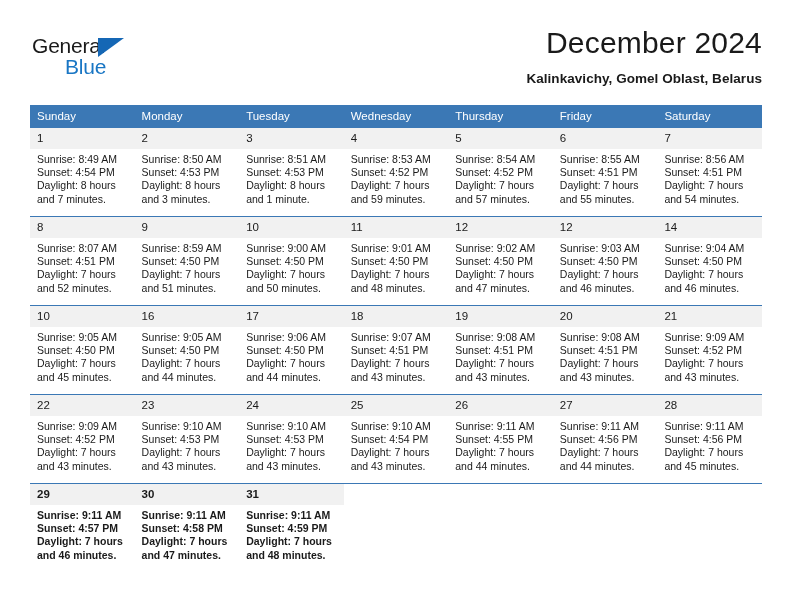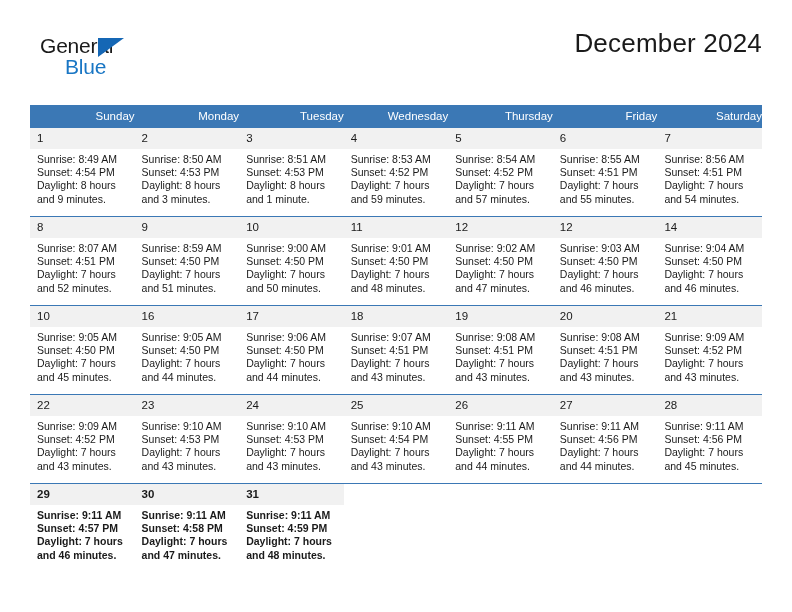--- a/index.html
+++ b/index.html
@@ -37,21 +37,20 @@
     height: 48px;
   }
   .logo-general {
     position: absolute;
     left: 0;
     top: 0;
     font-size: 21px;
     letter-spacing: -0.2px;
     color: #1a1a1a;
     font-family: "Liberation Sans", sans-serif;
-    margin-left: 8px;
   }
   .logo-tri {
     position: absolute;
     left: 66px;
     top: 4px;
     width: 0;
     height: 0;
     border-left: 26px solid #1567b5;
     border-bottom: 19px solid transparent;
   }
@@ -65,21 +64,21 @@
     font-family: "Liberation Sans", sans-serif;
   }
 
   .titleblock {
     position: absolute;
     right: 0;
     top: 0;
     text-align: right;
   }
   .cal-title {
-    font-size: 26px;
+    font-size: 30px;
     color: #1a1a1a;
     line-height: 34px;
     font-weight: normal;
     margin: 0;
     letter-spacing: 0.2px;
   }
   .cal-subtitle {
     font-size: 13.5px;
     color: #1a1a1a;
     line-height: 19px;
@@ -95,21 +94,21 @@
     top: 105px;
     width: 732px;
     border-collapse: collapse;
     table-layout: fixed;
   }
   .calendar th {
     background: #3b78b5;
     color: #ffffff;
     font-size: 11.5px;
     font-weight: normal;
-    text-align: right;
+    text-align: left;
     padding: 5px 0 5px 7px;
     height: 12px;
     border: none;
   }
   .calendar td {
     width: 104.57px;
     vertical-align: top;
     padding: 0;
     border: none;
     border-top: 1px solid #3b78b5;
@@ -147,20 +146,21 @@
   <div class="topbar">
 
     <div class="logo">
       <span class="logo-general">General</span>
       <span class="logo-tri"></span>
       <span class="logo-blue">Blue</span>
     </div>
 
     <div class="titleblock">
       <h1 class="cal-title">December 2024</h1>
+      <div class="cal-subtitle">Kalinkavichy, Gomel Oblast, Belarus</div>
     </div>
 
   </div>
 
   <table class="calendar">
     <thead>
       <tr>
         <th>Sunday</th>
         <th>Monday</th>
         <th>Tuesday</th>
@@ -172,21 +172,21 @@
     </thead>
     <tbody>
 
       <tr class="week">
         <td>
           <div class="daynum">1</div>
           <div class="cellbody">
             <div>Sunrise: 8:49 AM</div>
             <div>Sunset: 4:54 PM</div>
             <div>Daylight: 8 hours</div>
-            <div>and 9 minutes.</div>
+            <div>and 7 minutes.</div>
           </div>
         </td>
         <td>
           <div class="daynum">2</div>
           <div class="cellbody">
             <div>Sunrise: 8:50 AM</div>
             <div>Sunset: 4:53 PM</div>
             <div>Daylight: 8 hours</div>
             <div>and 3 minutes.</div>
           </div>

